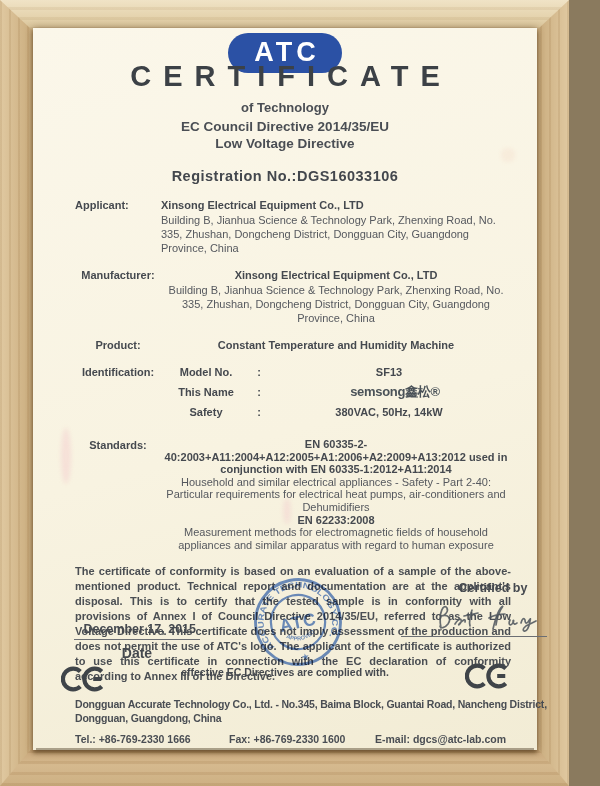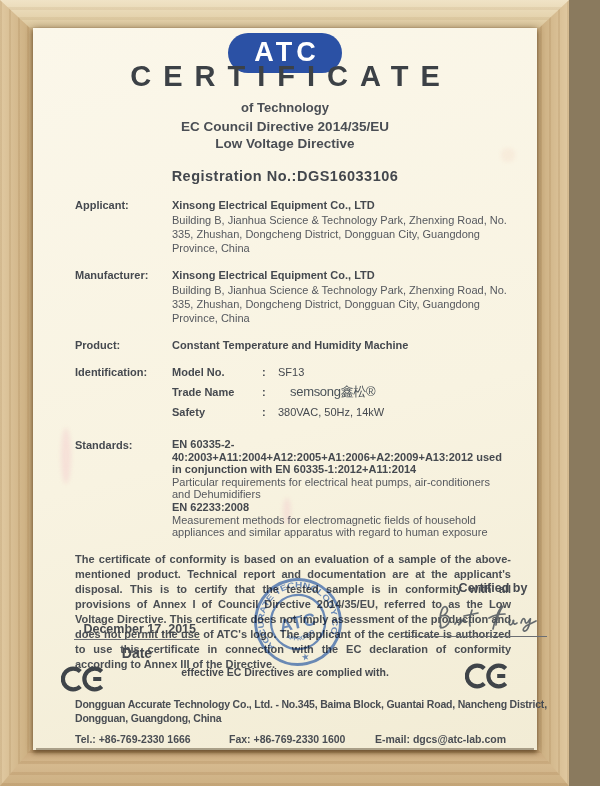--- a/index.html
+++ b/index.html
@@ -42,30 +42,30 @@
     line-height:29px;}
   .cert-title{margin-top:-13px;text-align:center;font-size:29px;font-weight:bold;
     color:#3c4146;letter-spacing:12px;padding-left:12px;position:relative;line-height:32px;}
   .subtitle{margin-top:8px;text-align:center;font-size:13px;font-weight:bold;color:#4a4e54;}
   .dir{margin-top:4px;text-align:center;font-size:13.5px;font-weight:bold;color:#4a4e54;line-height:16px;}
   .dir + .dir{margin-top:1px;}
   .registration{margin-top:16px;text-align:center;font-size:14.5px;font-weight:bold;
     color:#43474d;letter-spacing:.5px;}
   
   .fields-wrap{padding:14px 26px 0 42px;font-size:11px;line-height:14px;}
-  .fblock{display:grid;grid-template-columns:86px 1fr;gap:11px;}
-  .fblock + .fblock{margin-top:13px;}
+  .fblock{display:grid;grid-template-columns:86px 1fr;}
+  .fblock + .fblock{margin-top:13px;text-align:center;}
   .flabel{font-weight:bold;color:#45494f;}
   .fname{font-weight:bold;color:#45494f;}
   .faddr{margin-top:1px;color:#55585e;}
   .id-row{display:grid;grid-template-columns:90px 16px 1fr;margin-bottom:6px;align-items:baseline;}
   .id-label{font-weight:bold;color:#45494f;}
   .id-sep{font-weight:bold;color:#45494f;}
-  .id-val{font-weight:normal;color:#45494f;}
-  .trade-logo{font-size:13px;letter-spacing:-.3px;font-weight:normal;color:#4a5258;margin-left:12px;}
+  .id-val{font-weight:bold;color:#45494f;}
+  .trade-logo{font-size:13px;letter-spacing:-.3px;font-weight:bold;color:#4a5258;margin-left:12px;}
   .std-line{line-height:12.6px;}
   .std-line.b{font-weight:bold;color:#45494f;}
   .std-line.r{color:#55585e;}
   
   .paragraph{padding:13px 26px 0 42px;font-size:11px;font-weight:bold;color:#4a4e53;
     line-height:15px;text-align:justify;}
   
   .abs{position:absolute;}
   .certified{left:390px;top:553px;width:140px;text-align:center;
     font-size:12.5px;font-weight:bold;color:#45494f;}
@@ -144,36 +144,37 @@
 
       <div class="fblock">
         <div class="flabel">Identification:</div>
         <div>
           <div class="id-row">
             <span class="id-label">Model No.</span>
             <span class="id-sep">:</span>
             <span class="id-val">SF13</span>
           </div>
           <div class="id-row">
-            <span class="id-label">Trade Name</span>
+            <span class="id-label">This Name</span>
             <span class="id-sep">:</span>
             <span class="id-val trade-logo">semsong鑫松®</span>
           </div>
           <div class="id-row">
             <span class="id-label">Safety</span>
             <span class="id-sep">:</span>
             <span class="id-val">380VAC, 50Hz, 14kW</span>
           </div>
         </div>
       </div>
 
       <div class="fblock">
         <div class="flabel">Standards:</div>
         <div>
           <div class="std-line b">EN 60335-2-40:2003+A11:2004+A12:2005+A1:2006+A2:2009+A13:2012 used in conjunction with EN 60335-1:2012+A11:2014</div>
+          <div class="std-line r">Household and similar electrical appliances - Safety - Part 2-40:</div>
           <div class="std-line r">Particular requirements for electrical heat pumps, air-conditioners and Dehumidifiers</div>
           <div class="std-line b">EN 62233:2008</div>
           <div class="std-line r">Measurement methods for electromagnetic fields of household appliances and similar apparatus with regard to human exposure</div>
         </div>
       </div>
     </div>
 
     <div class="paragraph">The certificate of conformity is based on an evaluation of a sample of the above-mentioned product. Technical report and documentation are at the applicant's disposal. This is to certify that the tested sample is in conformity with all provisions of Annex I of Council Directive 2014/35/EU, referred to as the Low Voltage Directive. This certificate does not imply assessment of the production and does not permit the use of ATC's logo. The applicant of the certificate is authorized to use this certificate in connection with the EC declaration of conformity according to Annex III of the Directive.</div>
 
     <div class="abs certified">Certified by</div>

